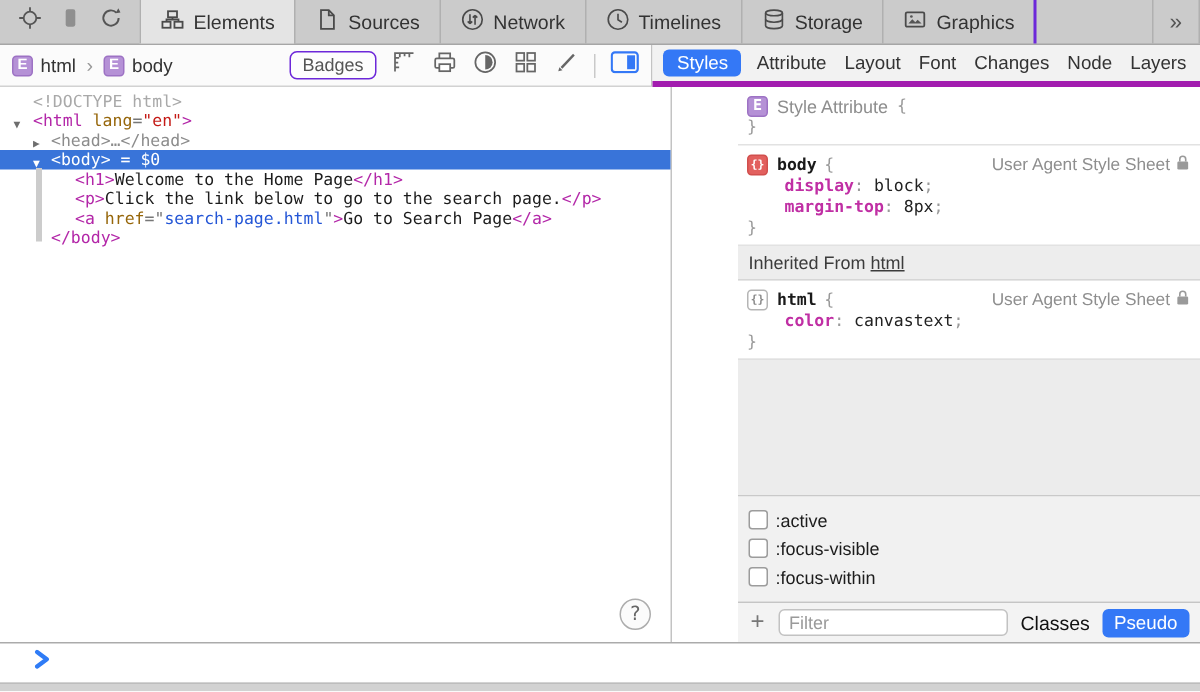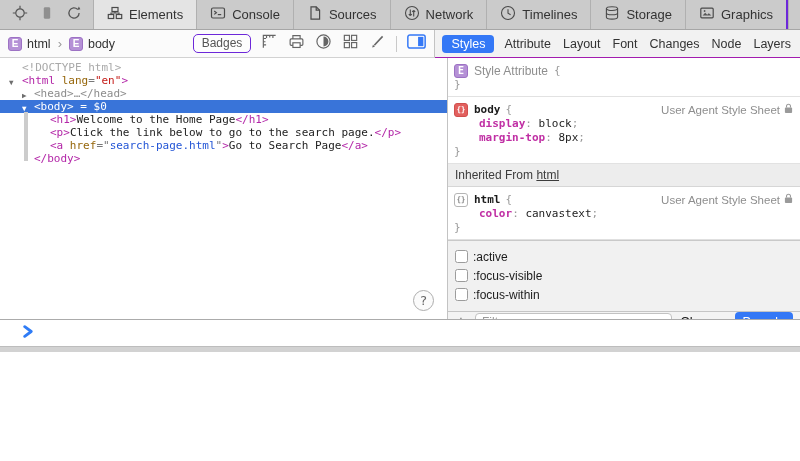--- a/index.html
+++ b/index.html
@@ -1,17 +1,17 @@
 <!DOCTYPE html>
 <html><head>
 <meta charset="utf-8">
 <style>
   * { margin:0; padding:0; box-sizing:border-box; }
   html,body { background:#fff; }
-  .app { position:relative; width:800px; height:352px; overflow:hidden;
+  .app { position:relative; width:800px; height:461px; overflow:hidden;
          font-family:"Liberation Sans","DejaVu Sans",sans-serif; background:#fff; }
 
   
   .toolbar { position:absolute; top:0; left:0; right:0; height:30px;
              background:#cbcbcb; border-bottom:1px solid #a6a6a6;
              display:flex; align-items:stretch; }
   .tool-btn { width:27px; display:flex; align-items:center; justify-content:center; }
   .tool-btn svg { width:16px; height:16px; }
   .tb-left { display:flex; align-items:stretch; padding-left:6px; }
   .tabs { display:flex; align-items:stretch; margin-left:6px; }
@@ -21,39 +21,39 @@
   .tab.selected { background:#e4e4e4; }
   .tab svg { width:16px; height:16px; }
   .tb-right { margin-left:auto; display:flex; align-items:stretch; }
   .ovf { display:flex; align-items:center; padding:0 11px; font-size:15px; color:#555;
          border-left:1px solid #b0b0b0; border-right:1px solid #b0b0b0; }
 
   
   .subbar { position:absolute; top:30px; left:0; right:0; height:28px; display:flex; }
   .subbar-left { width:448px; background:#fbfbfb; border-bottom:1px solid #d2d2d2;
                  border-right:1px solid #c3c3c3; display:flex; align-items:center; padding:0 8px; }
-  .subbar-right { flex:1; background:#f2f2f2; border-bottom:1px solid #a21caf;
+  .subbar-right { flex:1; background:#f2f2f2; border-bottom:4px solid #a21caf;
                   display:flex; align-items:center; gap:8px; padding:0 7px; }
   .crumb { display:flex; align-items:center; gap:5px; font-size:12.5px; color:#333; }
   .crumb-sep { color:#999; font-size:13px; margin:0 2px; }
   .ebadge { display:inline-flex; width:14px; height:14px; border-radius:3px;
             background:#b591d6; border:1px solid #9d72c4; color:#fff;
             font-size:10px; font-weight:bold; align-items:center; justify-content:center; }
   .crumb-tools { margin-left:auto; display:flex; align-items:center; gap:10px; }
   .badges-btn { border:1px solid #6d28d9; border-radius:5px; padding:1px 8px 2px;
                 font-size:12px; color:#555; background:#fdfdfd; }
   .ic-btn { display:flex; align-items:center; }
   .ic-btn svg { width:17px; height:17px; }
   .vsep { width:1px; height:16px; background:#c9c9c9; }
   .sb-toggle svg { width:19px; height:15px; }
   .side-tab { font-size:12.5px; color:#333; padding:2px 2px; }
   .side-tab.selected { background:#3478f6; color:#fff; border-radius:4px; padding:2px 9px; }
 
   
-  .content { position:absolute; top:58px; left:0; right:0; bottom:33px; display:flex; }
+  .content { position:absolute; top:58px; left:0; right:0; bottom:33px; display:flex;gap:44px; }
 
   .dompanel { width:448px; background:#fff; border-right:1px solid #c3c3c3;
               position:relative; font-family:"DejaVu Sans Mono","Liberation Mono",monospace;
               font-size:11px; padding-top:3px; }
   .row { height:13px; line-height:13px; white-space:pre; position:relative; }
   .row .arrow { position:absolute; top:1.5px; font-size:7.5px; color:#6e6e6e; }
   .row.selected { background:#3974d9; }
   .row.selected span { color:#fff !important; }
   .tk-tag { color:#b327a8; } .tk-attr { color:#96660a; } .tk-str { color:#c41a16; }
   .tk-lnk { color:#2456d6; } .tk-gry { color:#a9a9a9; } .tk-gr2 { color:#8c8c8c; }
@@ -136,28 +136,20 @@
           <span><svg viewBox="0 0 16 16" fill="none" stroke="#4a4a4a" stroke-width="1.2">
               <rect x="5" y="2.5" width="6" height="4"></rect>
               <rect x="1.3" y="9.5" width="5.4" height="4"></rect>
               <rect x="9.3" y="9.5" width="5.4" height="4"></rect>
               <path d="M8 6.5V8M4 9.5V8H12V9.5"></path>
             </svg></span>
           <span>Elements</span>
         </div>
         <div class="tab">
           <span><svg viewBox="0 0 16 16" fill="none" stroke="#4a4a4a" stroke-width="1.2">
-              <rect x="1.5" y="3" width="13" height="10" rx="1.5"></rect>
-              <path d="M4.2 6l2.2 1.7-2.2 1.7"></path>
-              <path d="M7.8 9.6h3.4"></path>
-            </svg></span>
-          <span>Console</span>
-        </div>
-        <div class="tab">
-          <span><svg viewBox="0 0 16 16" fill="none" stroke="#4a4a4a" stroke-width="1.2">
               <path d="M4 1.8h5.2L12.6 5.2V14.2H4z"></path>
               <path d="M9.2 1.8V5.2h3.4"></path>
             </svg></span>
           <span>Sources</span>
         </div>
         <div class="tab">
           <span><svg viewBox="0 0 16 16" fill="none" stroke="#4a4a4a" stroke-width="1.1">
               <circle cx="8" cy="8" r="6.5"></circle>
               <path d="M6.3 4.5v6.2M6.3 10.7l-1.5-1.5M6.3 10.7l1.5-1.5M9.7 11.5V5.3M9.7 5.3L8.2 6.8M9.7 5.3l1.5 1.5"></path>
             </svg></span>

